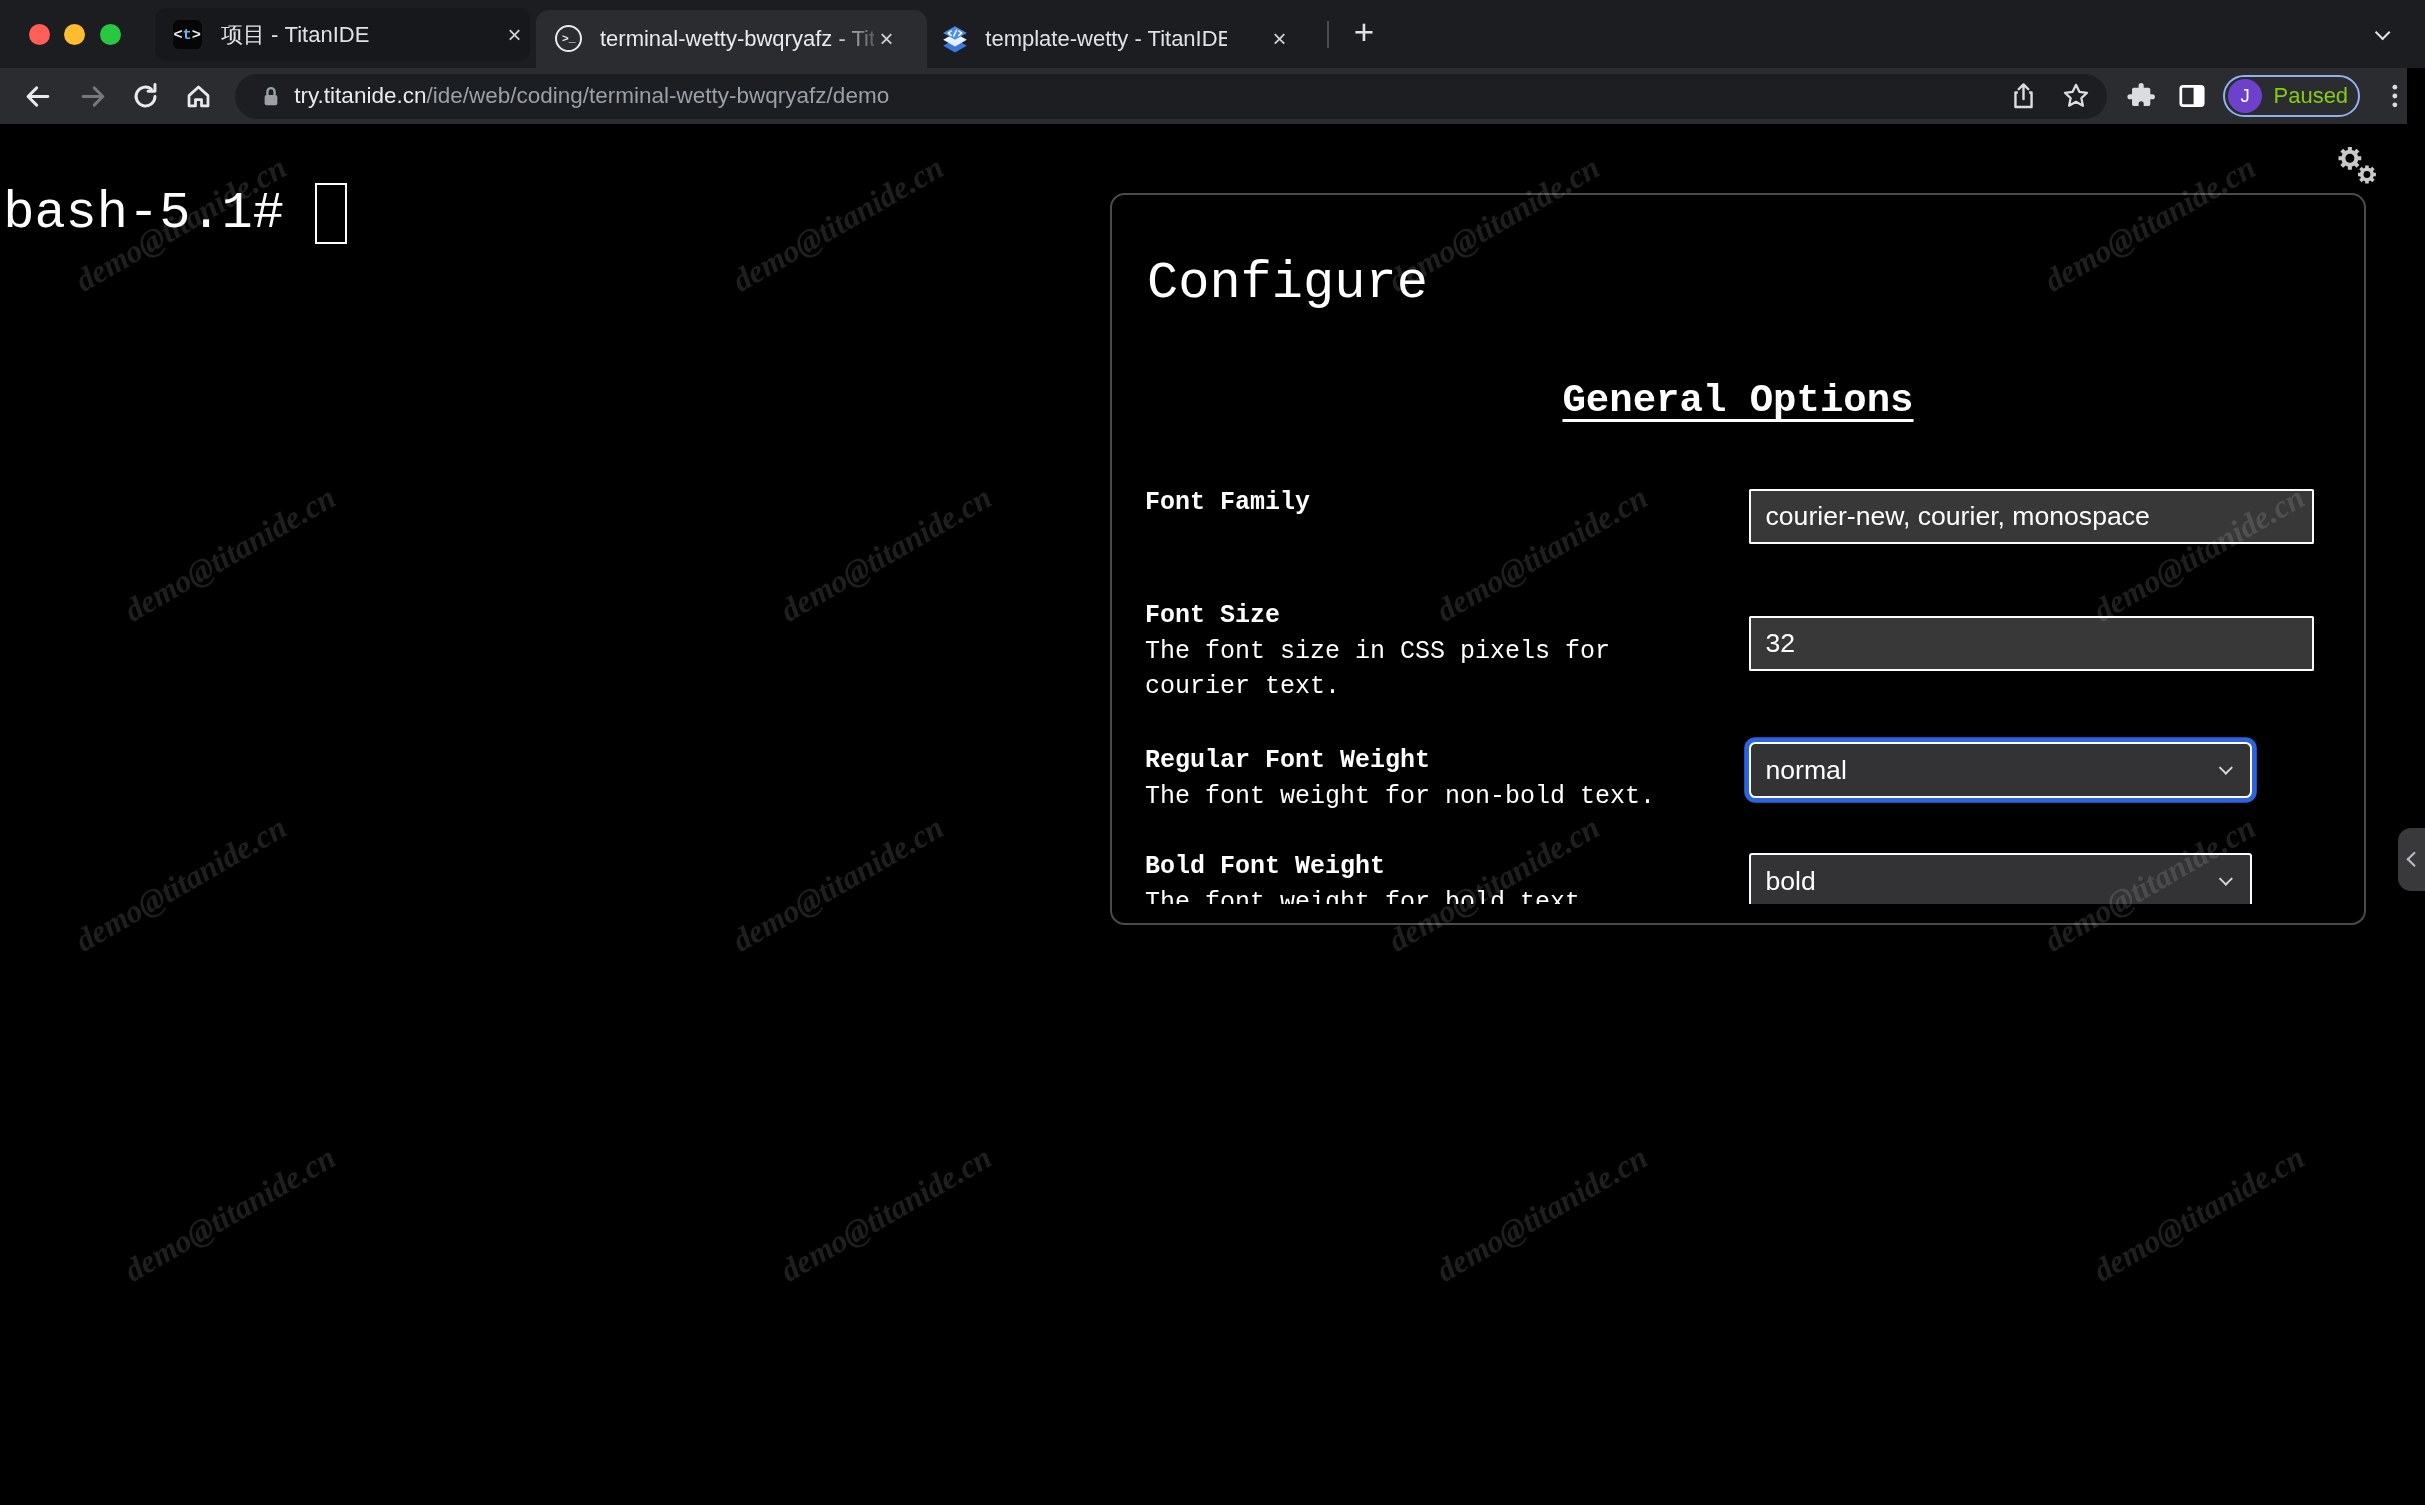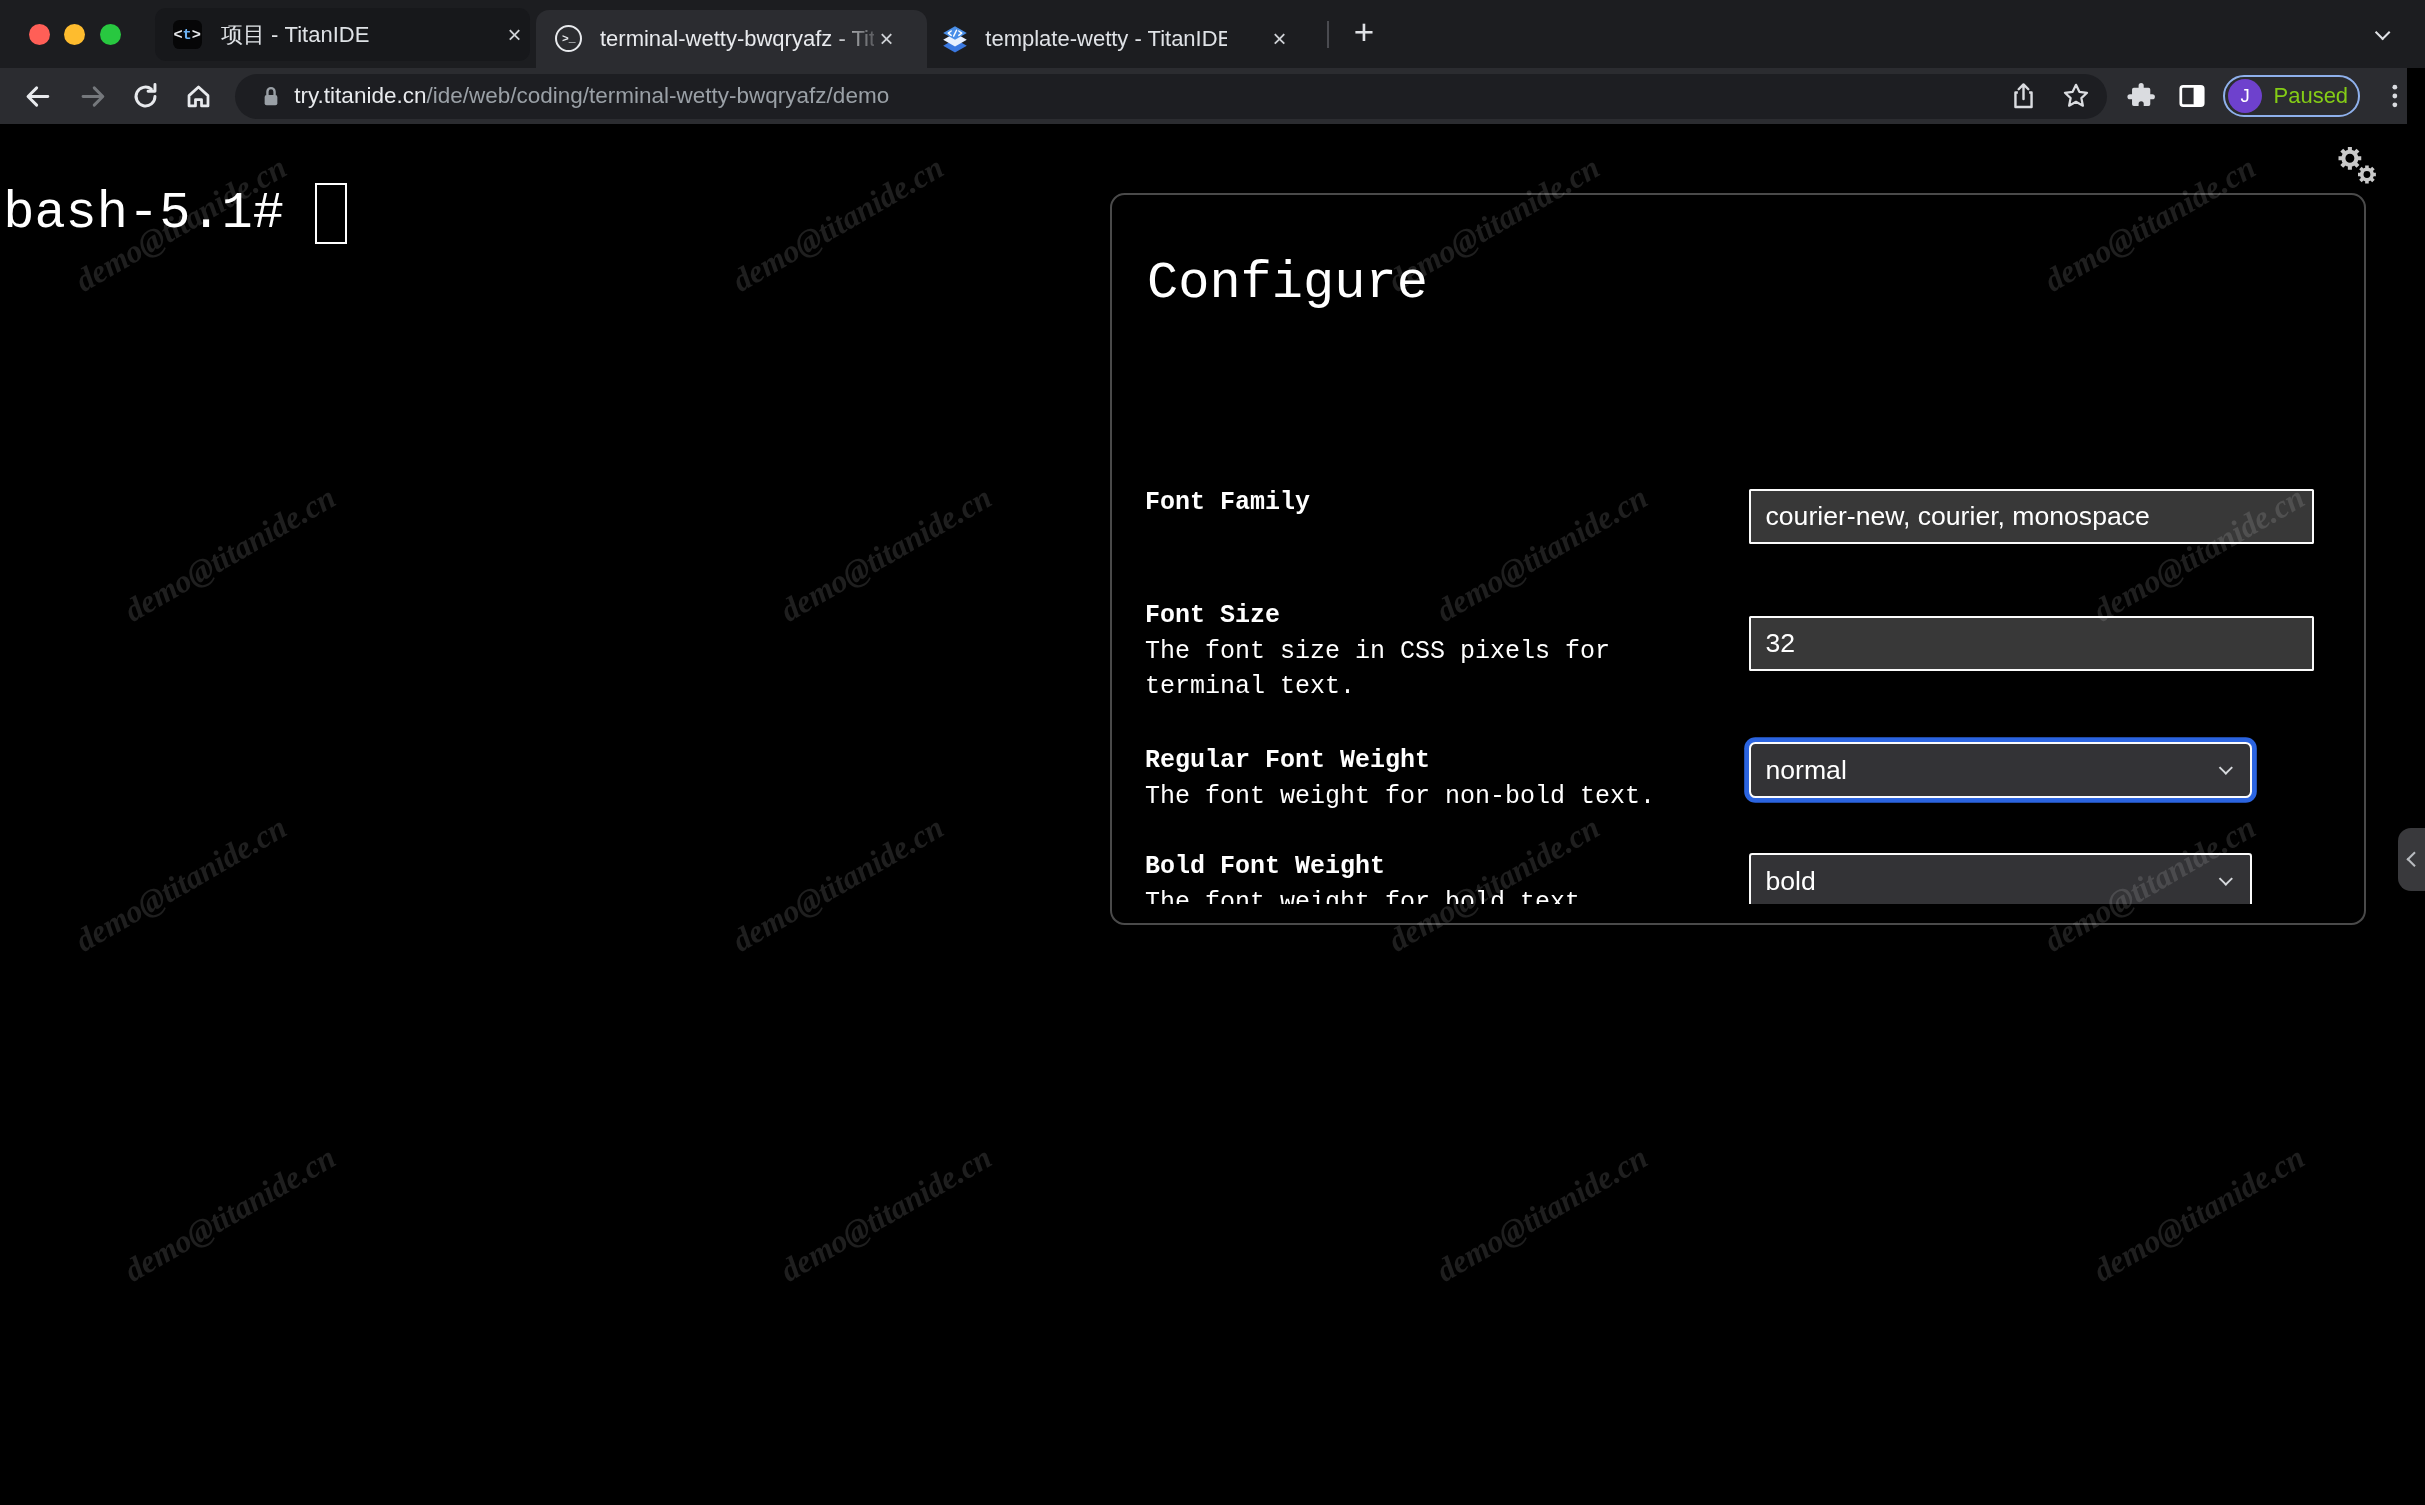--- a/index.html
+++ b/index.html
@@ -222,26 +222,27 @@
       <g stroke="#c9c9c9" stroke-width="4.4" fill="none">
         <circle cx="43" cy="40" r="6.4"></circle>
         <path d="M43 29 v5 M43 46 v5 M32 40 h5 M49 40 h5 M35 32 l3.6 3.6 M47.4 44.4 l3.6 3.6 M51 32 l-3.6 3.6 M38.6 44.4 L35 48"></path>
       </g>
     </svg>
   </div>
 
   <div class="panel">
     <div class="panel-body">
       <div class="cfg-title">Configure</div>
+      <div class="cfg-section">General Options</div>
 
       <div class="f-label" style="top:292px">Font Family</div>
       <input class="f-input" style="top: 294px;" readonly="" value="courier-new, courier, monospace">
 
       <div class="f-label" style="top:405px">Font Size</div>
-      <div class="f-desc" style="top:439px">The font size in CSS pixels for terminal text.</div>
+      <div class="f-desc" style="top:439px">The font size in CSS pixels for courier text.</div>
       <input class="f-input" style="top: 421px;" readonly="" value="32">
 
       <div class="f-label" style="top:550px">Regular Font Weight</div>
       <div class="f-desc" style="top:584px">The font weight for non-bold text.</div>
       <div class="f-select sel-focused" style="top:547px">
         <span>normal</span>
         <span class="chev"></span>
       </div>
 
       <div class="f-label" style="top:656px">Bold Font Weight</div>

